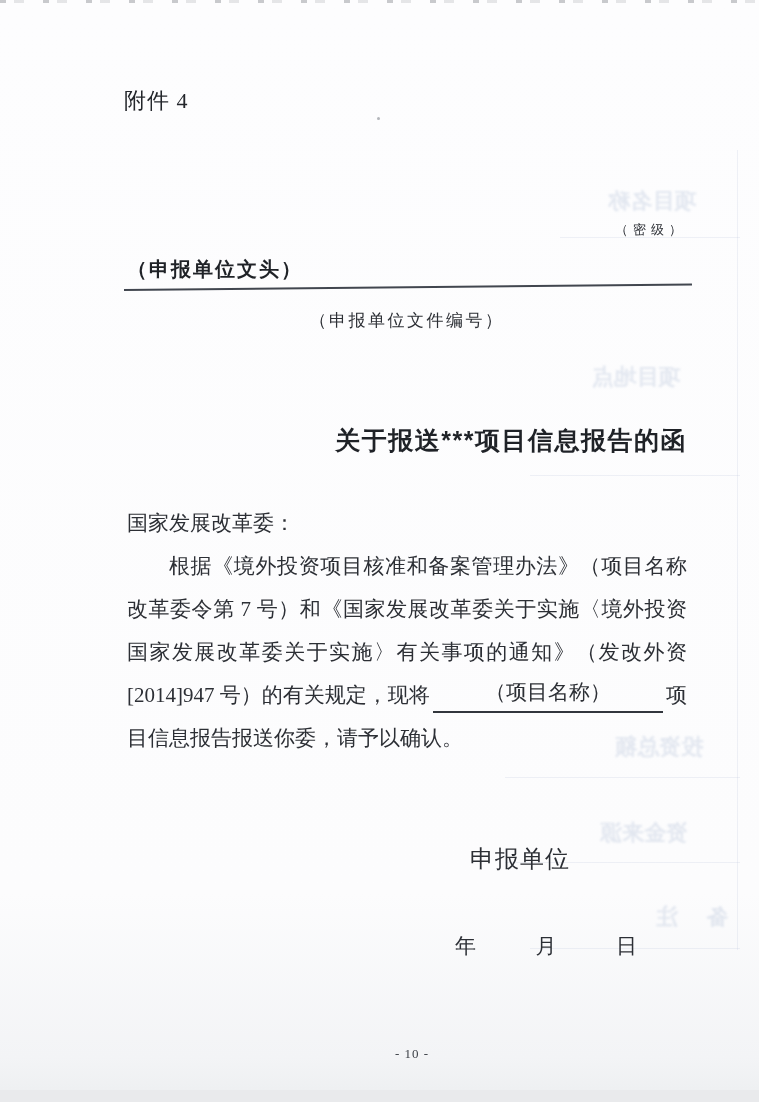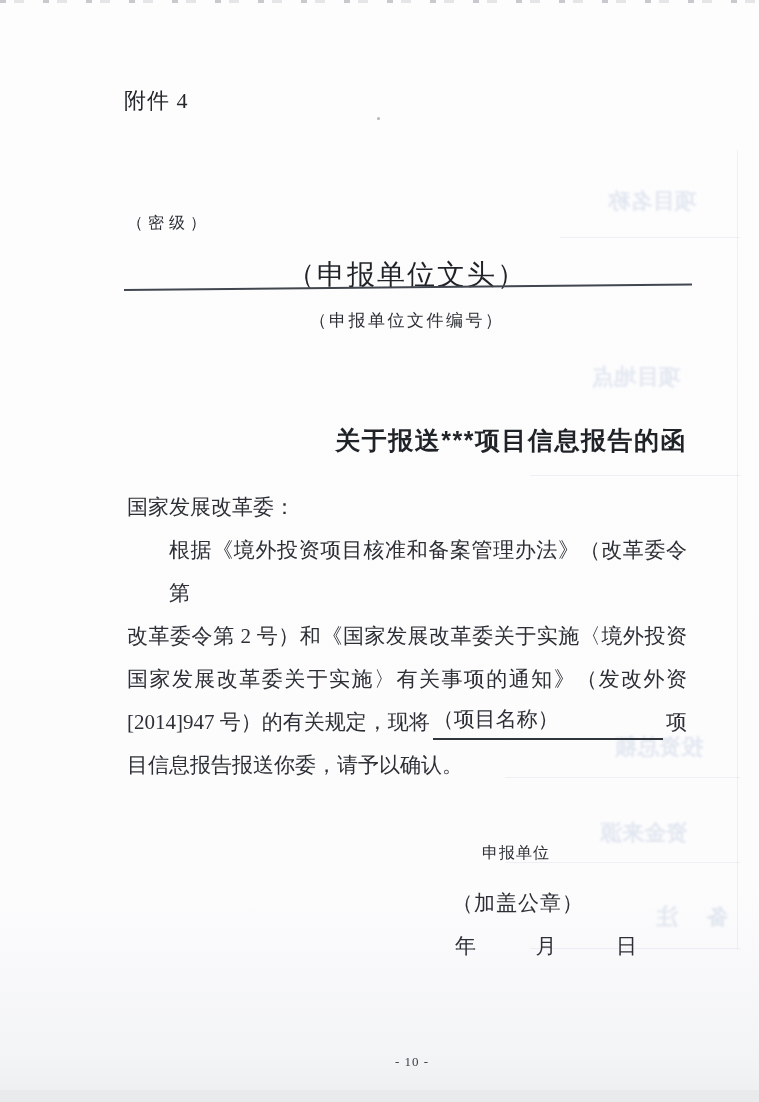--- a/index.html
+++ b/index.html
@@ -23,47 +23,47 @@
       rgba(40,45,55,.25) 14px 24px, transparent 24px 43px);
     opacity:.45;
   }
   .speck { position:absolute; width:3px; height:3px; border-radius:50%; background:#6a6f78; opacity:.5; }
 
   .attachment { position:absolute; top:86px; left:124px; font-size:22px; letter-spacing:1px; color:#23262b; }
 
   
   .col { position:absolute; left:127px; width:560px; }
 
-  .classification { top:213px; text-align:left; font-size:16px; letter-spacing:5px; }
-  .letterhead { top:256px; text-align:center; font-size:28px; font-weight:normal; letter-spacing:2px;
+  .classification { top:221px; text-align:right; font-size:13px; letter-spacing:5px; }
+  .letterhead { top:256px; text-align:left; font-size:20px; font-weight:bold; letter-spacing:2px;
                 font-family:"Liberation Sans","DejaVu Sans",sans-serif; color:#1f2227; }
   .head-rule { position:absolute; top:289px; left:124px; width:568px; height:2px;
                background:#41464f; transform:rotate(-0.55deg); transform-origin:left center; }
   .doc-number { top:309px; text-align:center; font-size:17px; letter-spacing:2.5px; }
 
   .doc-title { top:424px; text-align:right; font-size:25px; font-weight:bold; letter-spacing:1.5px;
                font-family:"Liberation Sans","DejaVu Sans",sans-serif; color:#1f2227; }
 
-  .body-text { top:486px; font-size:21px; line-height:43px; }
+  .body-text { top:502px; font-size:21px; line-height:43px; }
   .body-line { text-align:justify; text-align-last:justify; }
   .body-line.first { text-align-last:left; }
   .body-line.indent { padding-left:42px; }
   .body-line.last { text-align-last:left; }
   .line-blank { display:flex; align-items:flex-end; }
   .line-blank > span { white-space:nowrap; }
-  .blank-underline { flex:1; border-bottom:2px solid #32363d; 
+  .blank-underline { flex:1; border-bottom:2px solid #32363d; text-align:center;
                      margin:0 3px 4px 3px; line-height:37px; }
 
-  .sig-unit { position:absolute; top:843px; left:470px; font-size:16px; letter-spacing:1px;margin-left:12px; }
+  .sig-unit { position:absolute; top:843px; left:470px; font-size:24px; letter-spacing:1px; }
   .sig-seal { position:absolute; top:889px; left:452px; font-size:21px; letter-spacing:1px; }
   .sig-date { position:absolute; top:932px; left:455px; width:182px;
               display:flex; justify-content:space-between; font-size:21px; }
 
   .page-number { position:absolute; top:1046px; left:412px; transform:translateX(-50%);
-                 font-size:13px; letter-spacing:1px; color:#3a3e45;margin-top:8px; }
+                 font-size:13px; letter-spacing:1px; color:#3a3e45; }
 
   
   .ghost { position:absolute; transform:scaleX(-1); font-weight:bold; font-size:22px;
            font-family:"Liberation Sans","DejaVu Sans",sans-serif;
            color:#9fb0cd; opacity:.28; filter:blur(1.2px); white-space:nowrap; }
   .ghost.wide { letter-spacing:28px; }
   .ghost-line { position:absolute; background:#b9c4da; opacity:.22; }
 </style>
 </head>
 <body>
@@ -91,35 +91,34 @@
 
   <div class="col letterhead">（申报单位文头）</div>
   <div class="head-rule"></div>
 
   <div class="col doc-number">（申报单位文件编号）</div>
 
   <div class="col doc-title">关于报送***项目信息报告的函</div>
 
   <div class="col body-text">
     <div class="body-line first">国家发展改革委：</div>
-    <div class="body-line indent">根据《境外投资项目核准和备案管理办法》（改革委令第</div>
-    <div class="body-line">改革委令第 2 号）和《国家发展改革委关于实施〈境外投资</div>
+    <div class="body-line indent">根据《境外投资项目核准和备案管理办法》（项目名称</div>
+    <div class="body-line">改革委令第 7 号）和《国家发展改革委关于实施〈境外投资</div>
     <div class="body-line">国家发展改革委关于实施〉有关事项的通知》（发改外资</div>
     <div class="line-blank">
       <span>[2014]947 号）的有关规定，现将</span>
       <span class="blank-underline">
         <span>（项目名称）</span>
       </span>
       <span>项</span>
     </div>
     <div class="body-line last">目信息报告报送你委，请予以确认。</div>
   </div>
 
   <div class="sig-unit">申报单位</div>
-  <div class="sig-seal">（加盖公章）</div>
   <div class="sig-date">
     <span>年</span>
     <span>月</span>
     <span>日</span>
   </div>
 
   <div class="page-number">- 10 -</div>
 
 </div>
 

